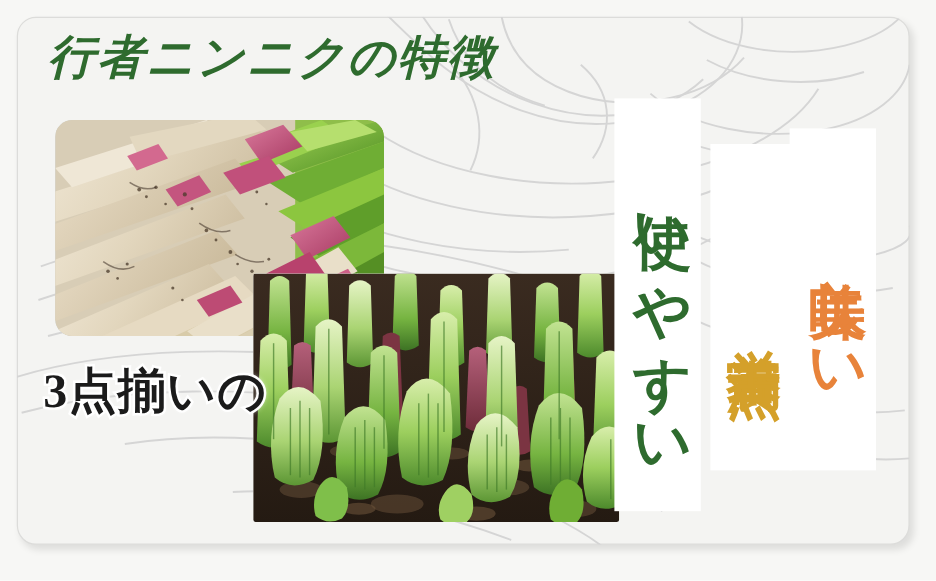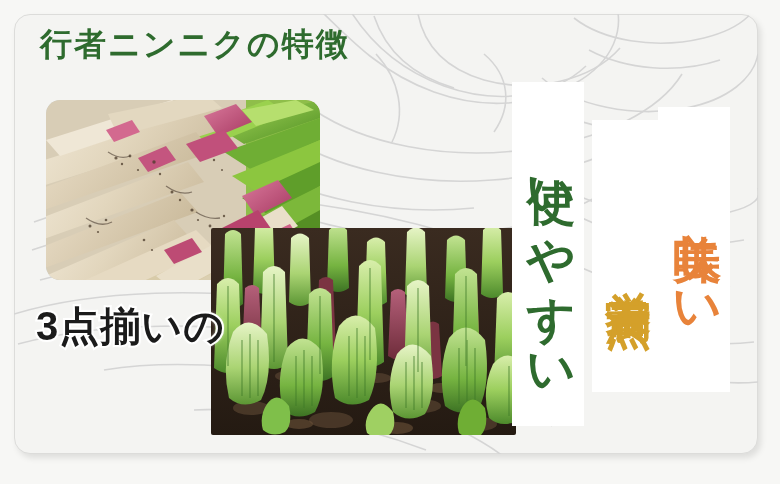--- a/index.html
+++ b/index.html
@@ -44,27 +44,28 @@
     border-radius: 16px;
     pointer-events: none;
   }
   .watermark svg { display: block; }
 
   
   .headline {
     position: absolute;
     left: 40px;
     top: 24px;
-    font-size: 32px;
+    font-size: 39px;
     line-height: 1.25;
     font-weight: 700;
     color: #2e6b2e;
     letter-spacing: 2px;
     white-space: nowrap;
     font-family: "DejaVu Serif", "Liberation Serif", serif;
+    font-style: italic;
   }
 
   
   .photo {
     position: absolute;
     overflow: hidden;
     background: #cfcfc8;
   }
   .photo-top {
     left: 46px;
@@ -124,21 +125,21 @@
     font-size: 48px;
     padding-top: 12px;
   }
 
   
   .catch {
     position: absolute;
     left: 36px;
     top: 306px;
     z-index: 5;
-    font-family: Liberation Sans, sans-serif;
+    font-family: Liberation Serif, serif;
     font-weight: 700;
     line-height: 1.0;
     white-space: nowrap;
   }
   .catch-line1 {
     font-size: 40px;
     letter-spacing: 1px;
     margin-bottom: 6px;
   }
   .catch-line2 {

